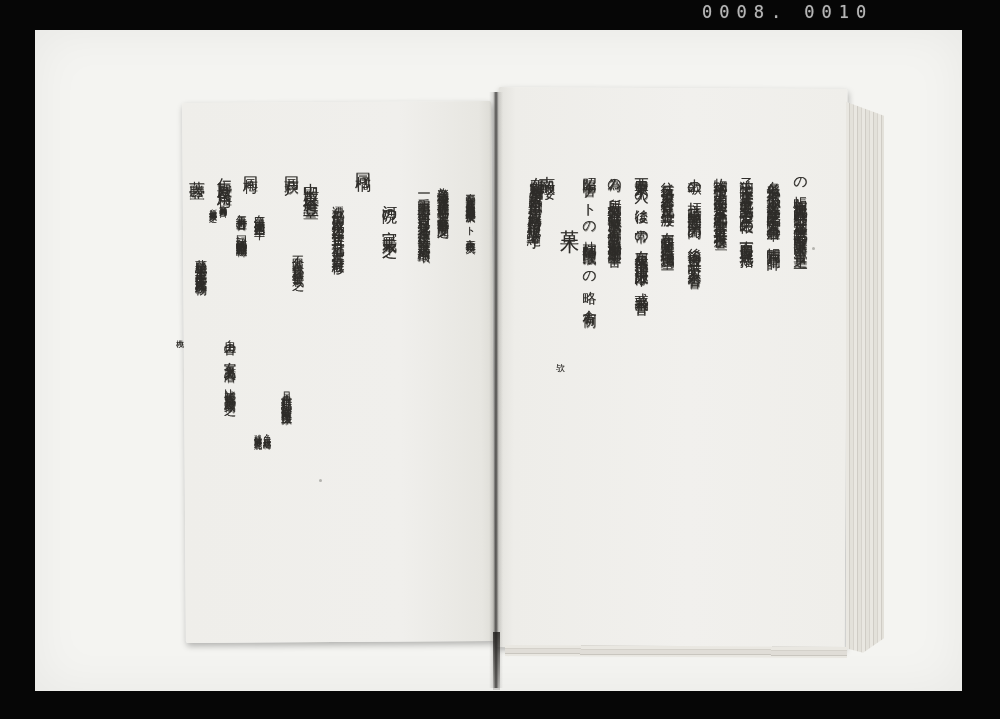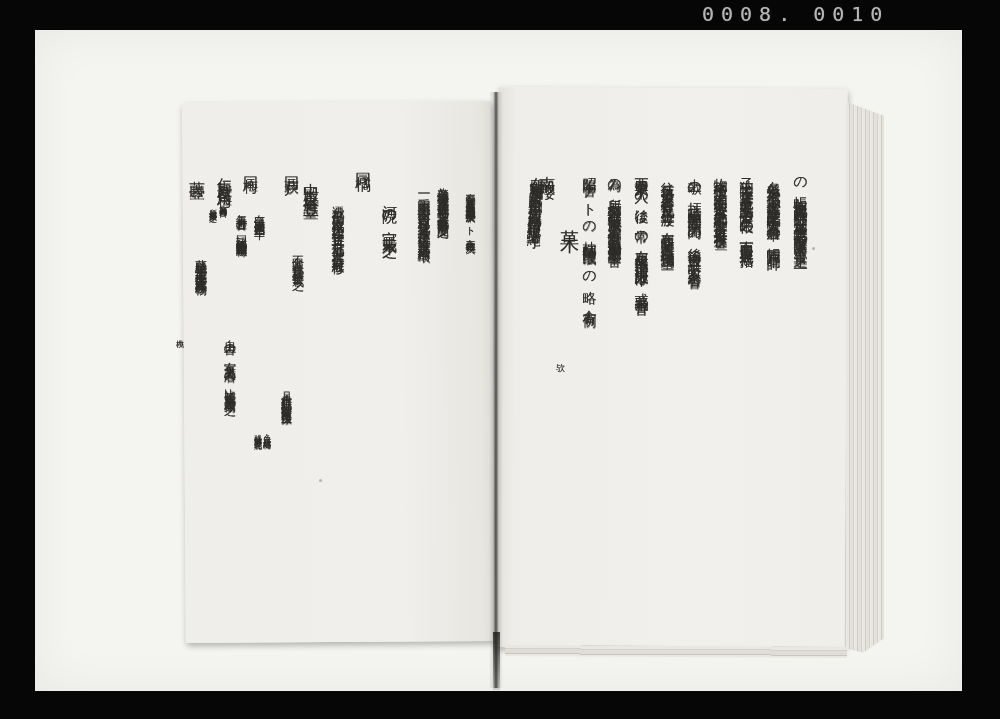--- a/index.html
+++ b/index.html
@@ -1,20 +1,20 @@
 <!DOCTYPE html>
 <html><head>
 <meta charset="utf-8">
 <style>
   html,body{margin:0;padding:0;background:#060606;}
   .stage{position:relative;width:1000px;height:719px;background:var(--frame,#060606);
          overflow:hidden;font-family:"DejaVu Sans","Liberation Sans",sans-serif;}
   .counter{position:absolute;left:702px;top:2px;height:22px;
            font-family:"DejaVu Sans Mono","Liberation Mono",monospace;
-           font-size:20px;color:var(--counter,#cfcfcf);letter-spacing:7px;
+           font-size:17px;color:var(--counter,#cfcfcf);letter-spacing:7px;
            opacity:.88;text-shadow:0 0 1px #777;white-space:nowrap;}
   .counter .gap{display:inline-block;width:16px;}
   .scan-panel{position:absolute;left:35px;top:30px;width:927px;height:661px;
               background:var(--scanbg,#f4f4f1);
               box-shadow:inset 0 0 50px rgba(0,0,0,.05);}
   .page{position:absolute;box-shadow:1px 3px 6px rgba(0,0,0,.28);}
   .page-left{left:184px;top:102px;width:309px;height:540px;
              transform:rotate(-0.4deg);
              background:linear-gradient(to right,#efeeea 0%,#f0efec 70%,#e7e6e1 96%,#dddcd6 100%);
              border-radius:2px;}

